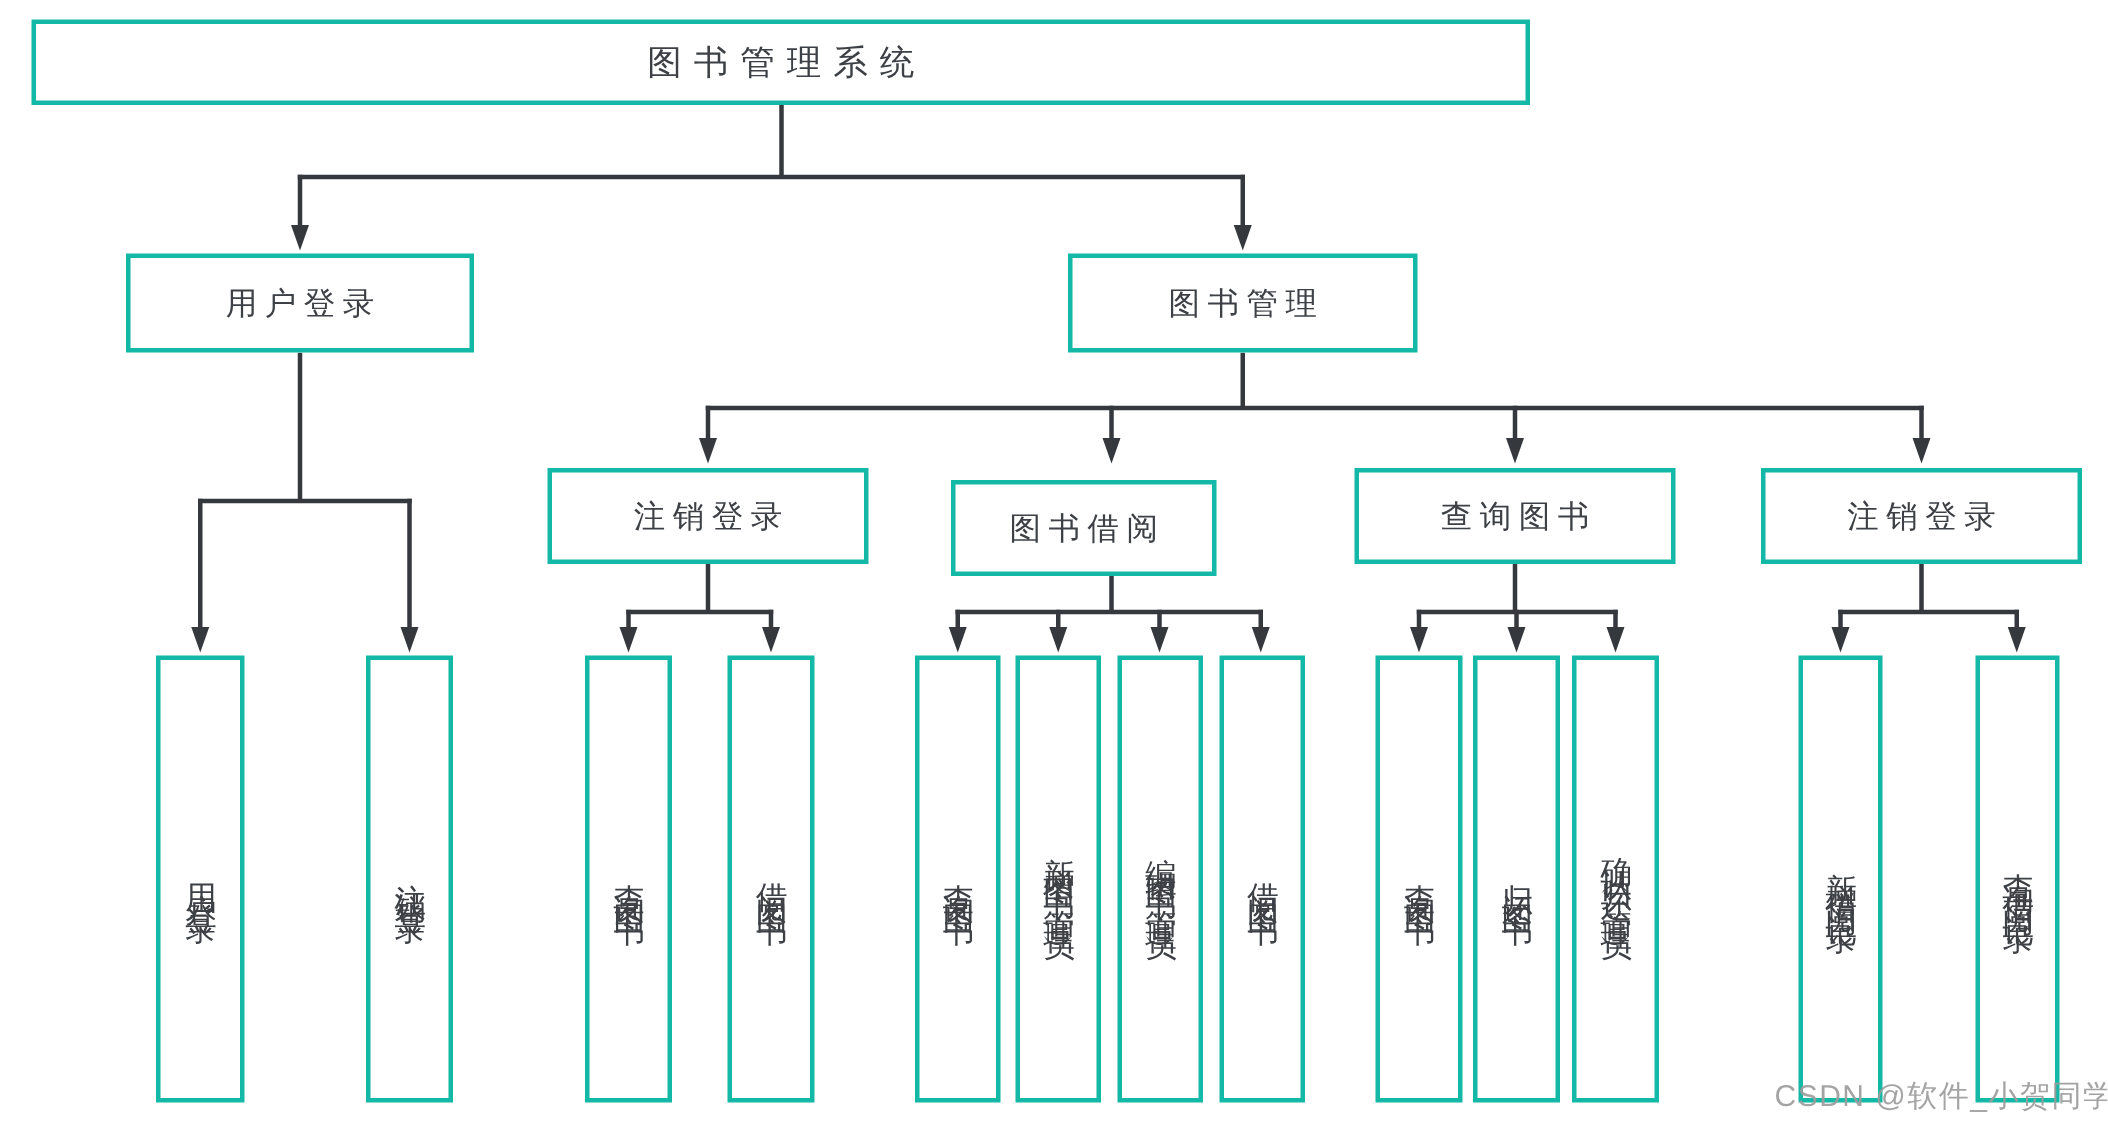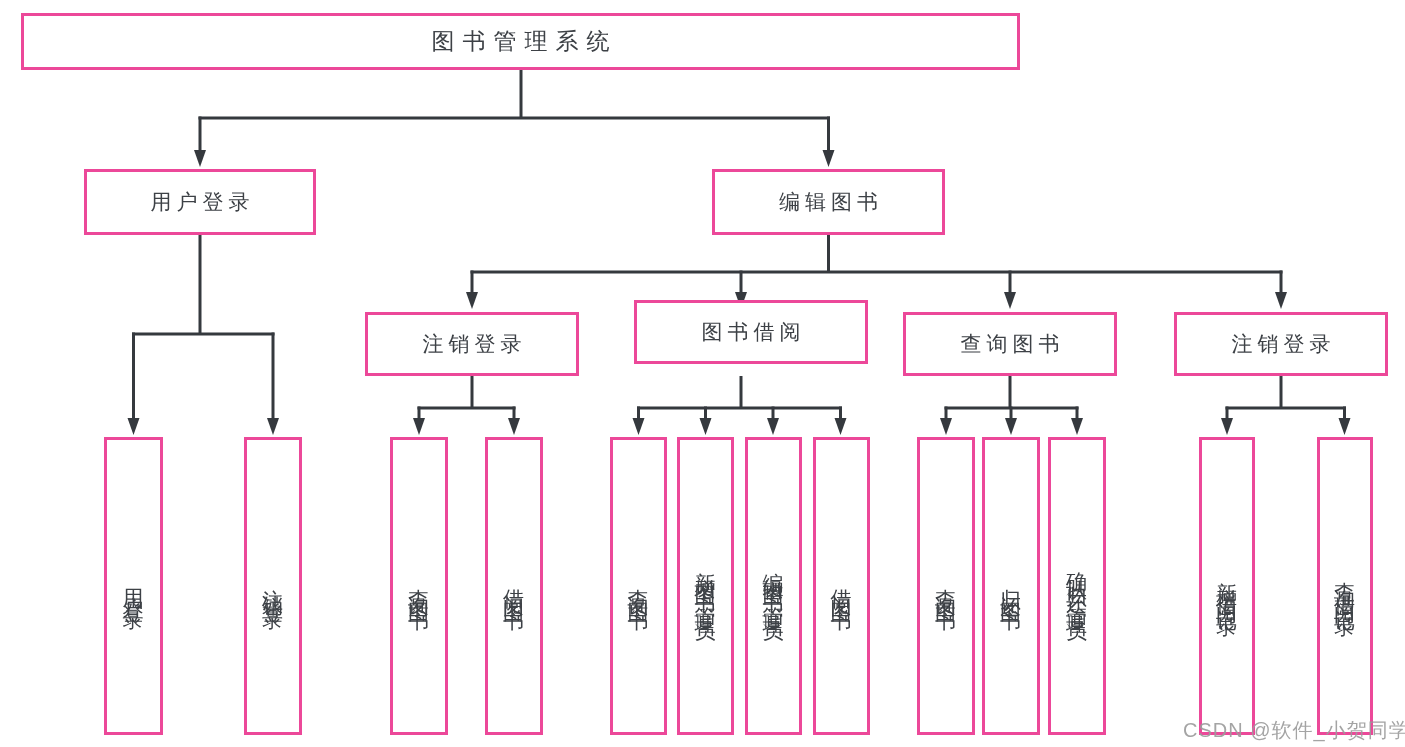--- a/index.html
+++ b/index.html
@@ -10,21 +10,21 @@
     font-family:"Liberation Sans", sans-serif;
     color:#3d4146;
     overflow:hidden;
   }
   .connectors{position:absolute;left:0;top:0;z-index:1;}
   .connectors line{stroke:#35393e;stroke-width:3;}
   .connectors polygon{fill:#35393e;stroke:none;}
   .node{
     position:absolute;
     box-sizing:border-box;
-    border:3px solid #ec4899;
+    border:3px solid #14b8a6;
     background:#ffffff;
     display:flex;align-items:center;justify-content:center;
     z-index:2;
   }
   .hnode{font-size:21px;letter-spacing:5px;text-indent:5px;white-space:nowrap;}
   .rootnode{font-size:23px;letter-spacing:8px;text-indent:8px;}
   .leaf{top:437px;height:298px;}
   .leaf > span{
     writing-mode:vertical-rl;
     text-orientation:mixed;
@@ -107,24 +107,24 @@
     <line x1="1225.5" y1="408" x2="1346" y2="408"></line>
     <line x1="1227" y1="406.5" x2="1227" y2="420"></line>
     <polygon points="1221,418 1233,418 1227,435"></polygon>
     <line x1="1344.5" y1="406.5" x2="1344.5" y2="420"></line>
     <polygon points="1338.5,418 1350.5,418 1344.5,435"></polygon>
   </svg>
 
   <div class="node hnode rootnode" style="left:21px;top:13px;width:999px;height:57px">图书管理系统</div>
 
   <div class="node hnode" style="left:84px;top:169px;width:232px;height:66px">用户登录</div>
-  <div class="node hnode" style="left:712px;top:169px;width:233px;height:66px">编辑图书</div>
+  <div class="node hnode" style="left:712px;top:169px;width:233px;height:66px">图书管理</div>
 
   <div class="node hnode" style="left:365px;top:312px;width:214px;height:64px">注销登录</div>
-  <div class="node hnode" style="left:634px;top:300px;width:234px;height:64px">图书借阅</div>
+  <div class="node hnode" style="left:634px;top:320px;width:177px;height:64px">图书借阅</div>
   <div class="node hnode" style="left:903px;top:312px;width:214px;height:64px">查询图书</div>
   <div class="node hnode" style="left:1174px;top:312px;width:214px;height:64px">注销登录</div>
 
   <div class="node leaf" style="left:104px;width:59px">
     <span>用户登录</span>
   </div>
   <div class="node leaf" style="left:244px;width:58px">
     <span>注销登录</span>
   </div>
 

